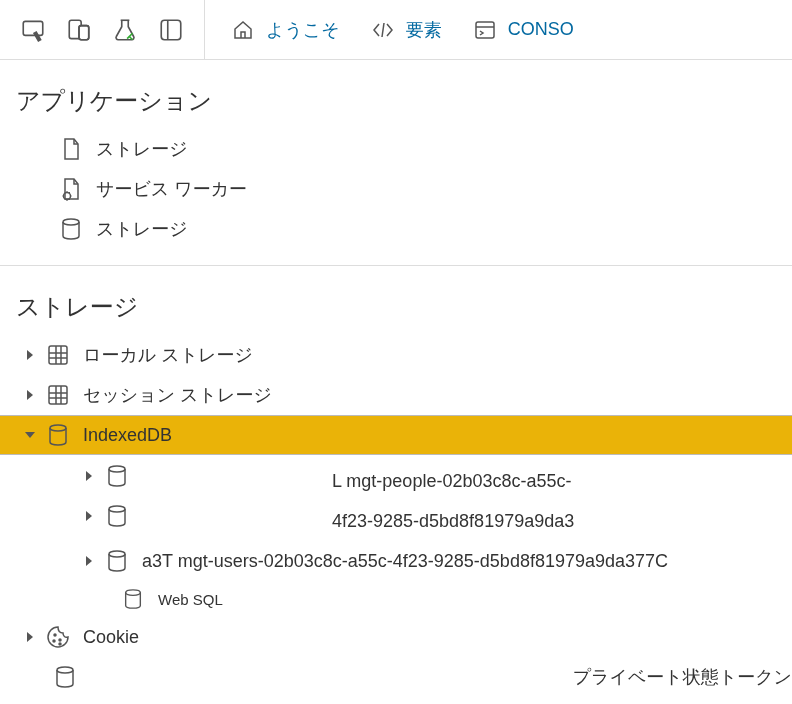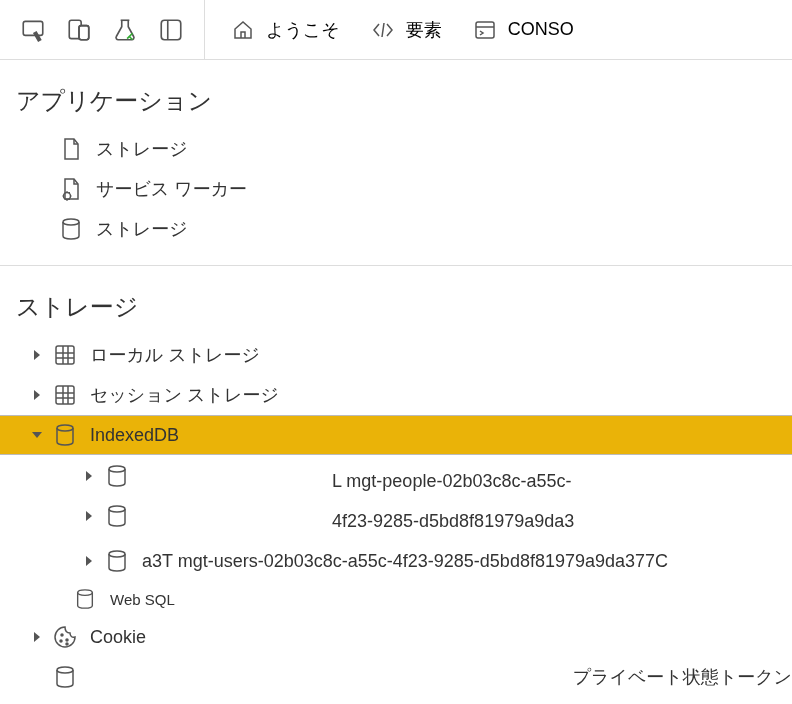--- a/index.html
+++ b/index.html
@@ -1,37 +1,37 @@
 <!DOCTYPE html>
 <html><head>
 <meta charset="utf-8">
 <style>
 * { box-sizing: border-box; margin: 0; padding: 0; }
 body { font-family: "Segoe UI", Arial, sans-serif; font-size: 16px; color: #333; background: #fff; width: 792px; height: 704px; overflow: hidden; }
 
 .toolbar { display: flex; align-items: center; height: 60px; border-bottom: 1px solid #ddd; }
 .toolbar-left { display: flex; align-items: center; gap: 20px; padding: 0 20px; height: 100%; border-right: 1px solid #ddd; }
 .toolbar-tabs { display: flex; align-items: center; gap: 30px; padding: 0 25px; flex: 1; }
-.tab { display: flex; align-items: center; gap: 10px; font-size: 18px; color: #000000; cursor: pointer; }
+.tab { display: flex; align-items: center; gap: 10px; font-size: 18px; color: #0369a1; cursor: pointer; }
 .tab-icon { width: 26px; height: 26px; display: flex; align-items: center; justify-content: center; }
 .toolbar-icon { width: 26px; height: 26px; display: flex; align-items: center; justify-content: center; cursor: pointer; }
 
 .section-title { font-size: 24px; color: #333; padding: 25px 0 12px 16px; }
 .section-divider { border: none; border-top: 1px solid #ddd; margin-top: 16px; }
 
 .tree { font-size: 18px; color: #333; }
 .tree-item { display: flex; align-items: center; height: 40px; cursor: pointer; }
 .tree-item .arrow { width: 18px; height: 18px; margin-right: 6px; display: flex; align-items: center; justify-content: center; }
 .tree-item .item-icon { width: 26px; height: 26px; display: flex; align-items: center; justify-content: center; margin-right: 12px; }
 .tree-item .label { flex: 1; white-space: nowrap; overflow: hidden; }
 
 .indent-0 { padding-left: 58px; }
-.indent-1 { padding-left: 28px; }
+.indent-1 { padding-left: 21px; }
 .indent-2 { padding-left: 80px; }
-.indent-2b { padding-left: 72px; }
+.indent-2b { padding-left: 120px; }
 
 .selected { background: #eab308; border-top: 1px solid #bbb; border-bottom: 1px solid #bbb; }
 
 .small-text { font-size: 15px; }
 
 svg { stroke: #555; stroke-width: 1.5; fill: none; }
 </style>
 </head>
 <body>
 

